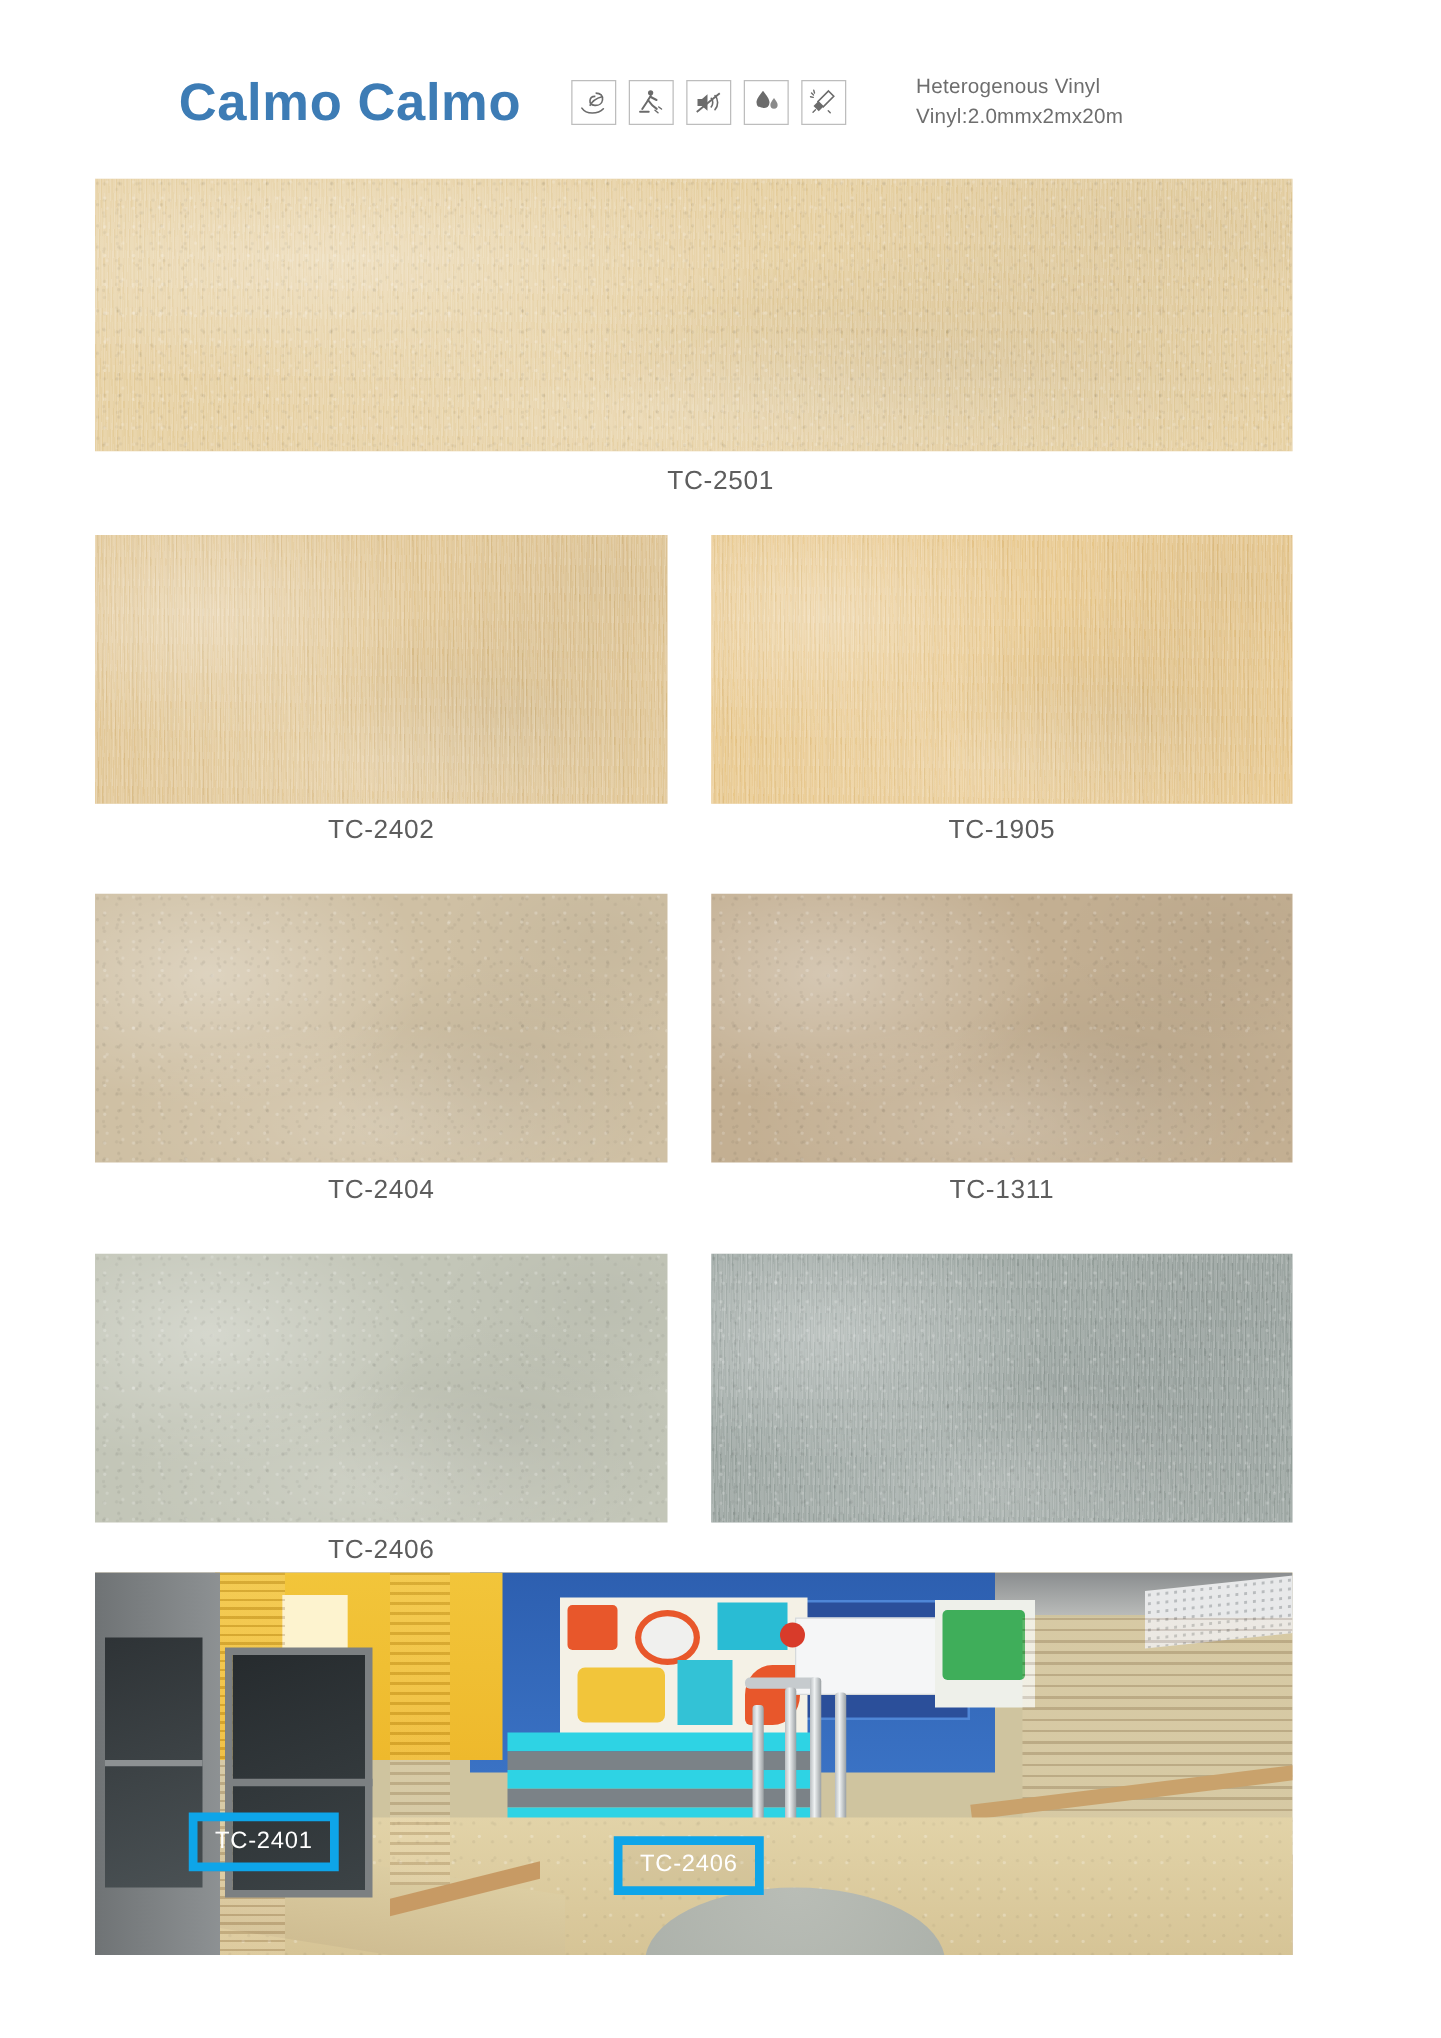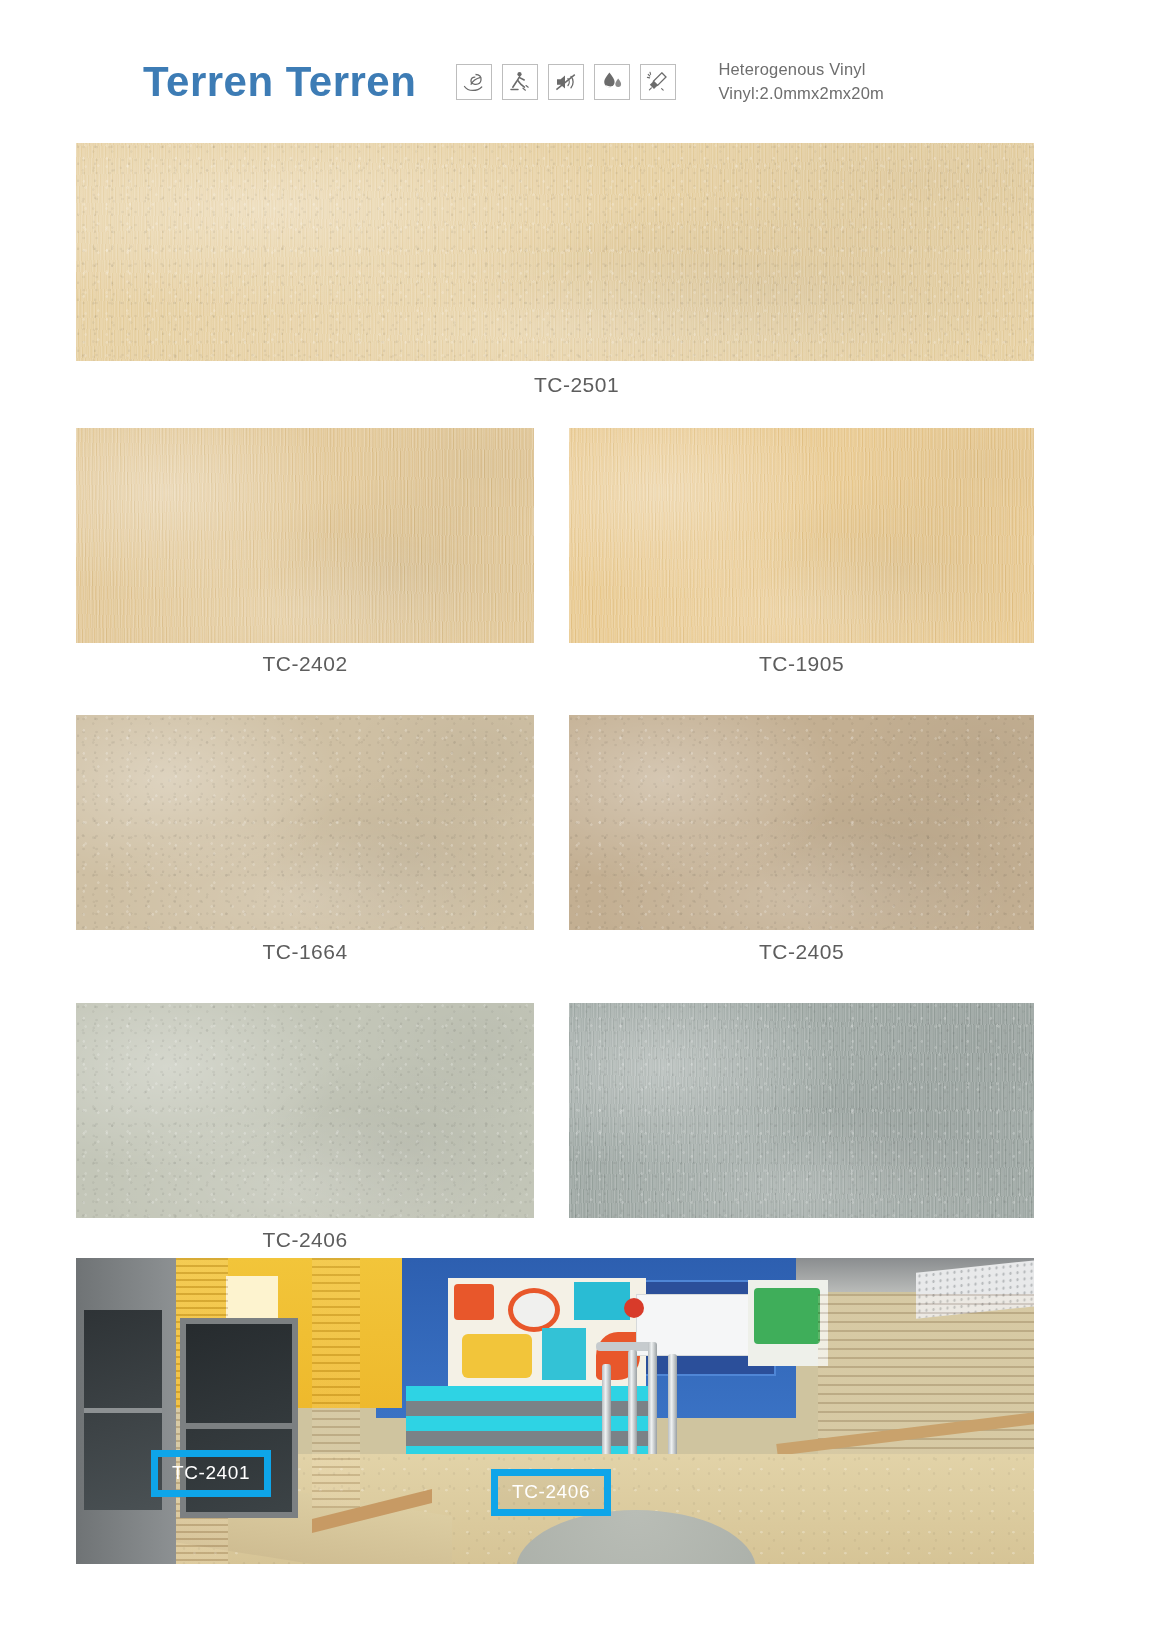--- a/index.html
+++ b/index.html
@@ -29,21 +29,21 @@
     margin-left: 40px;
   }
   .feat-icon {
     width: 36px; height: 36px;
     border: 1px solid #bdbdbd;
     background: #ffffff;
     display: flex; align-items: center; justify-content: center;
   }
   .feat-icon svg { display: block; }
   .spec-block {
-    margin-left: 42px;
+    margin-left: 56px;
     color: #6e6e6e;
     font-size: 16.5px;
     line-height: 1.45;
     white-space: nowrap;
     letter-spacing: 0.2px;
   }
 
   
   .swatch { position: absolute; }
   .swatch .chip {
@@ -224,21 +224,21 @@
   }
   .tag-1 { left: 151px; top: 1450px; }
   .tag-2 { left: 491px; top: 1469px; }
 </style>
 </head>
 <body>
 
 <div class="page">
 
   <div class="header">
-    <div class="brand-title">Terren Terren</div>
+    <div class="brand-title">Calmo Calmo</div>
 
     <div class="icon-row">
 
       <div class="feat-icon">
         <svg width="26" height="26" viewBox="0 0 26 26">
           <path d="M14.5 5.5c4 0 6 2 5.5 5.5-.4 2.9-3 4.6-6.2 4.3-2.6-.3-4-1.9-3.8-3.9.2-2.1 2-3.4 4.3-3.3" fill="none" stroke="#6b6b6b" stroke-width="1.3"></path>
           <path d="M9.8 15.6C11.6 12.2 15 9.6 19.6 8.4" fill="none" stroke="#6b6b6b" stroke-width="1.3"></path>
           <path d="M3.5 17.5c1.8 2.6 4.6 3.9 8.3 3.9 3.9 0 6.8-1.2 8.9-3.4" fill="none" stroke="#6b6b6b" stroke-width="1.3" stroke-linecap="round"></path>
         </svg>
       </div>
@@ -316,22 +316,22 @@
       <div class="tex cloud"></div>
       <div class="tex grain-speck"></div>
     </div>
   </div>
   <div class="swatch r3r">
     <div class="chip" style="background:#c3af92">
       <div class="tex cloud"></div>
       <div class="tex grain-speck"></div>
     </div>
   </div>
-  <div class="swatch-label lab-r3 lab-left">TC-1664</div>
-  <div class="swatch-label lab-r3 lab-right">TC-2405</div>
+  <div class="swatch-label lab-r3 lab-left">TC-2404</div>
+  <div class="swatch-label lab-r3 lab-right">TC-1311</div>
 
   <div class="swatch r4l">
     <div class="chip" style="background:#c3c6b8">
       <div class="tex cloud"></div>
       <div class="tex grain-speck"></div>
     </div>
   </div>
   <div class="swatch r4r">
     <div class="chip" style="background:#9ba5a1">
       <div class="tex cloud"></div>

